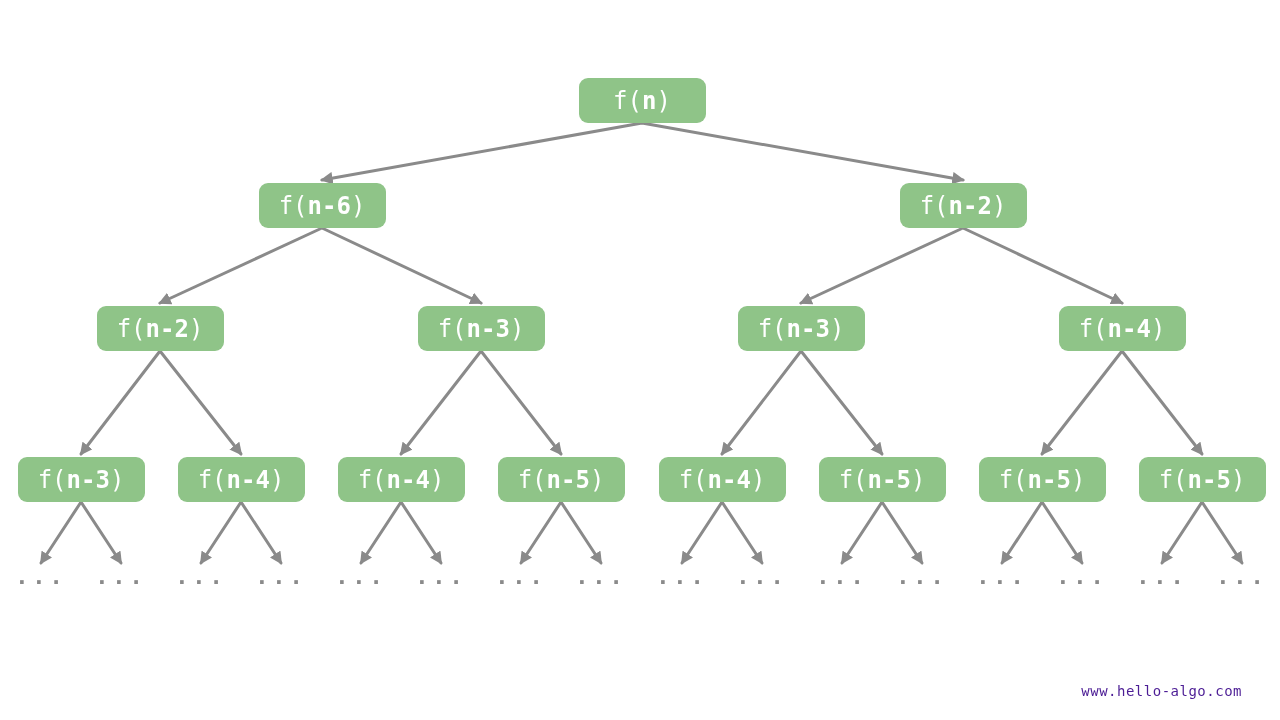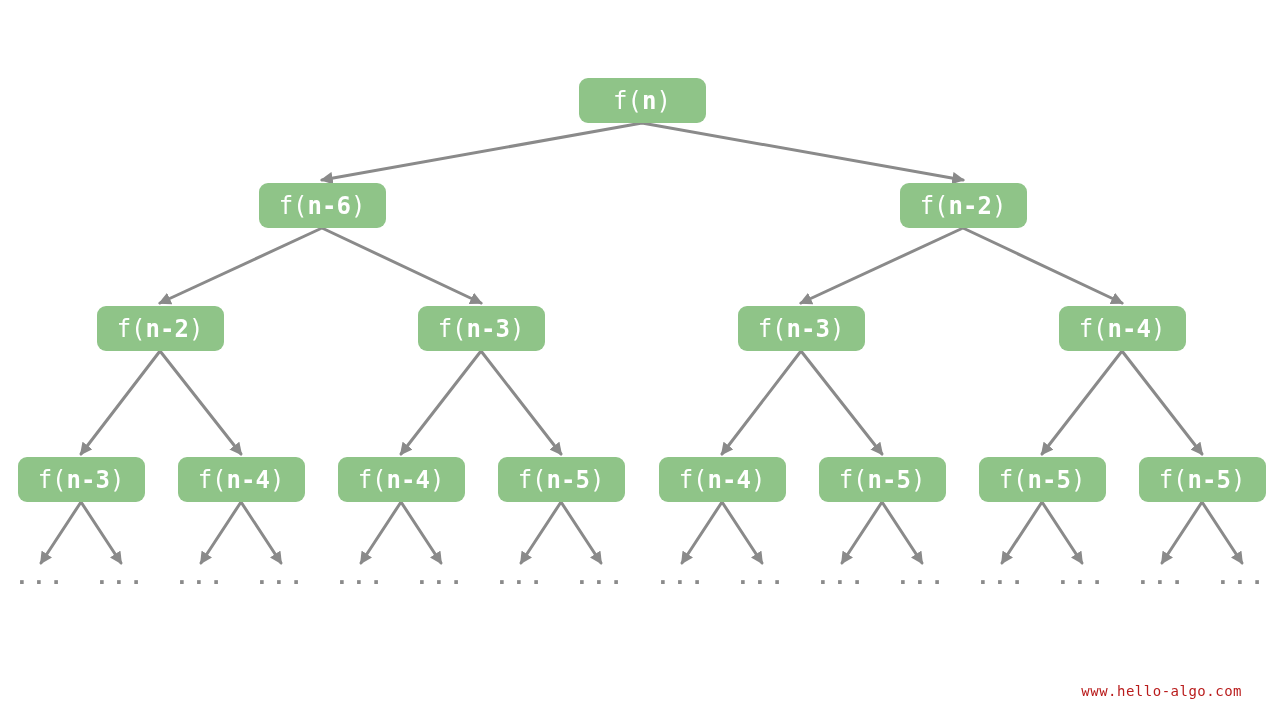--- a/index.html
+++ b/index.html
@@ -98,21 +98,21 @@
         <line x1="722" y1="502" x2="762" y2="563" stroke="#8A8A8A" stroke-width="3" stroke-linecap="round" marker-end="url(#arrowhead)"></line>
         <line x1="882" y1="502" x2="842" y2="563" stroke="#8A8A8A" stroke-width="3" stroke-linecap="round" marker-end="url(#arrowhead)"></line>
         <line x1="882" y1="502" x2="922" y2="563" stroke="#8A8A8A" stroke-width="3" stroke-linecap="round" marker-end="url(#arrowhead)"></line>
         <line x1="1042" y1="502" x2="1002" y2="563" stroke="#8A8A8A" stroke-width="3" stroke-linecap="round" marker-end="url(#arrowhead)"></line>
         <line x1="1042" y1="502" x2="1082" y2="563" stroke="#8A8A8A" stroke-width="3" stroke-linecap="round" marker-end="url(#arrowhead)"></line>
         <line x1="1202" y1="502" x2="1162" y2="563" stroke="#8A8A8A" stroke-width="3" stroke-linecap="round" marker-end="url(#arrowhead)"></line>
         <line x1="1202" y1="502" x2="1242" y2="563" stroke="#8A8A8A" stroke-width="3" stroke-linecap="round" marker-end="url(#arrowhead)"></line>
       </g>
   </svg>
 
-  <div class="watermark" style="color: #b91c1c;">www.hello-algo.com</div>
+  <div class="watermark" style="color: #4c1d95;">www.hello-algo.com</div>
 <div class="tree-node" style="left: 578.5px; top: 78px; background: rgb(143, 196, 136); color: rgb(255, 255, 255);">
       <span class="pre">f(</span>
       <span class="var">n</span>
       <span class="post">)</span>
     </div>
     <div class="tree-node" style="left: 258.5px; top: 183px; background: rgb(143, 196, 136); color: rgb(255, 255, 255);">
       <span class="pre">f(</span>
       <span class="var">n-6</span>
       <span class="post">)</span>
     </div>

